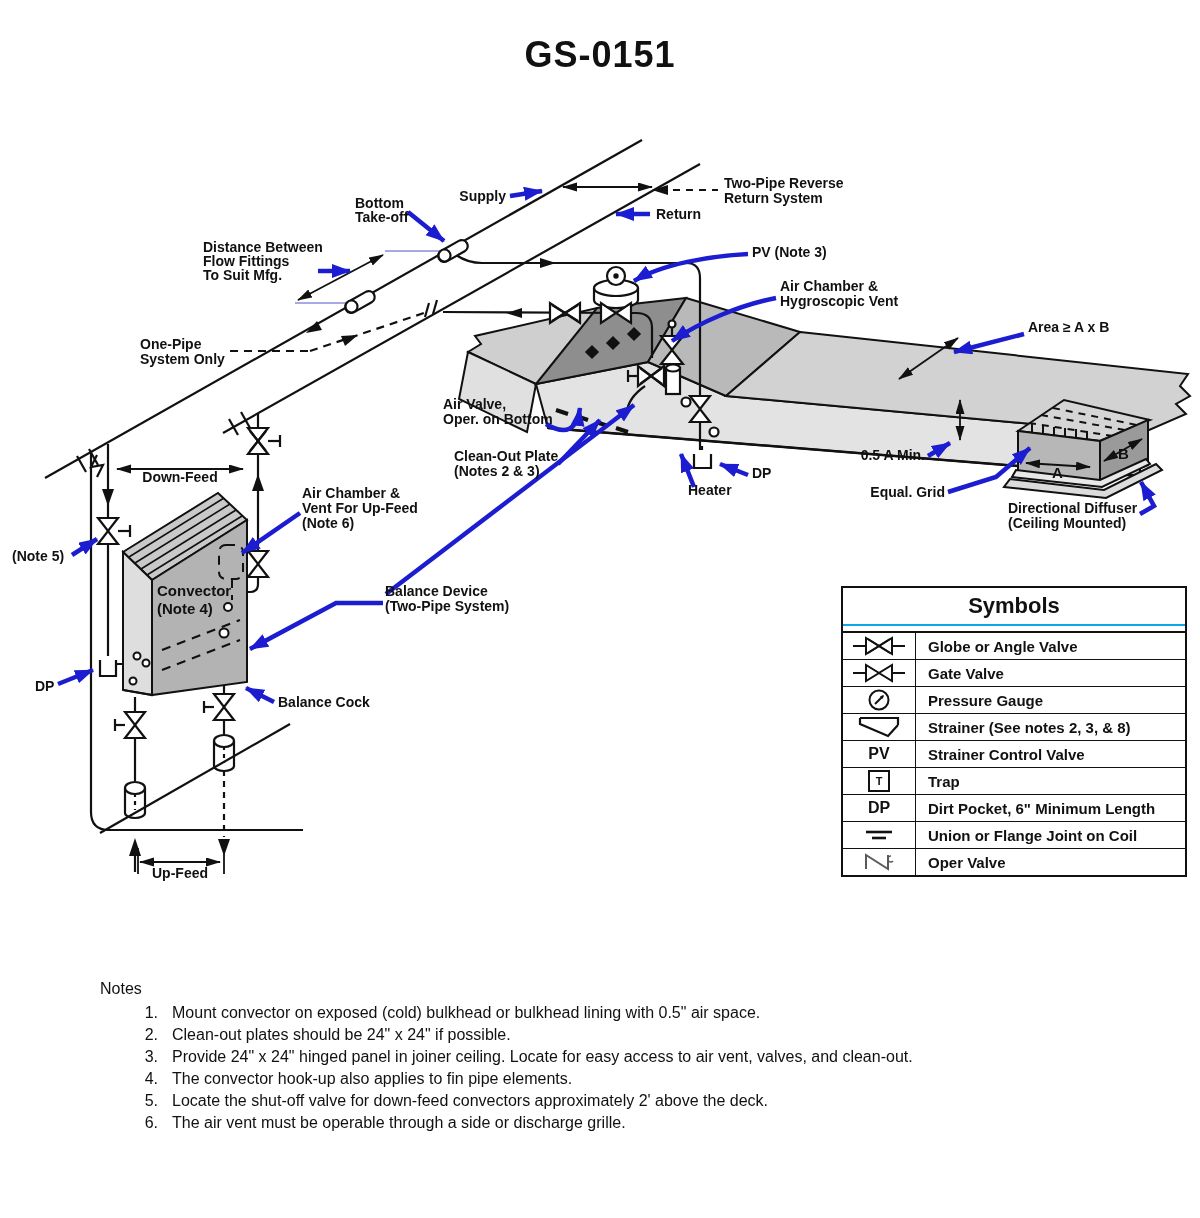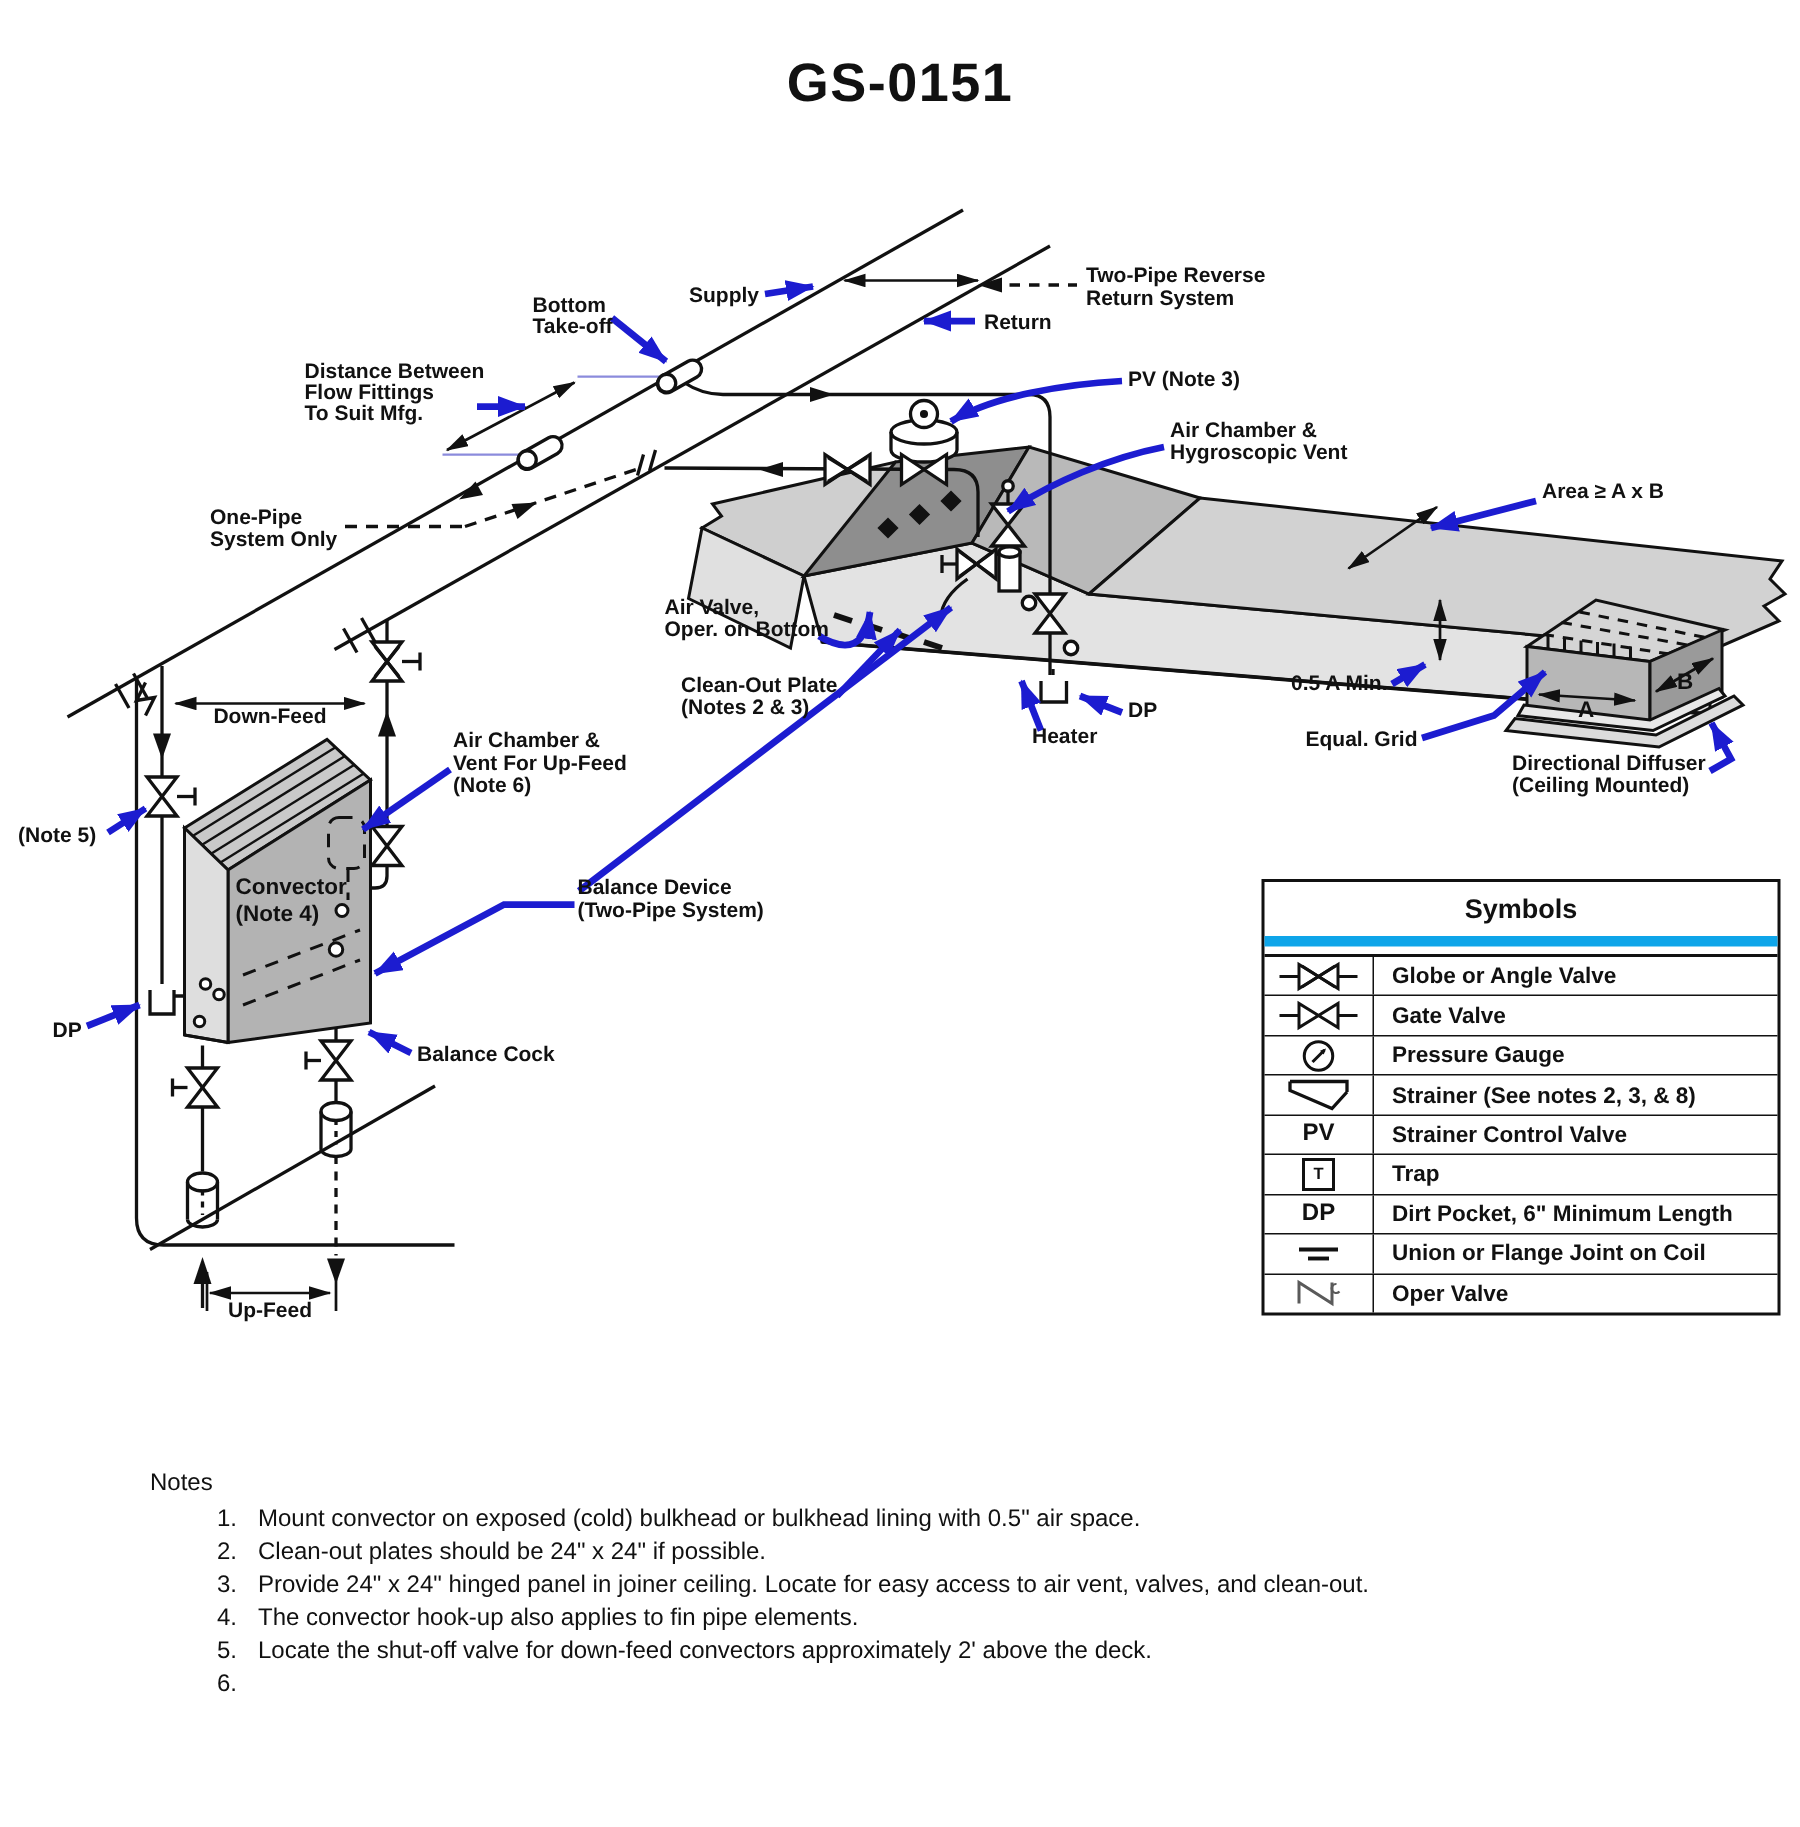--- a/index.html
+++ b/index.html
@@ -4,21 +4,21 @@
 <style>
   html,body{margin:0;padding:0;background:#fff;}
   body{width:1200px;height:1218px;position:relative;font-family:"Liberation Sans",sans-serif;color:#111;overflow:hidden;}
   #stage{position:absolute;inset:0;}
   .title{position:absolute;top:34px;left:0;width:1200px;text-align:center;font-size:36px;font-weight:bold;letter-spacing:1px;}
   svg text{font-family:"Liberation Sans",sans-serif;}
   .lbl{font-size:14px;font-weight:bold;fill:#111;}
   .dim{font-size:15px;font-weight:bold;fill:#111;}
   
   .sym-table{position:absolute;left:841px;top:586px;width:346px;height:291px;border:2.5px solid #111;display:flex;flex-direction:column;background:#fff;box-sizing:border-box;}
-  .sym-header{height:36px;border-bottom:7px solid #0ea5e9;display:flex;align-items:center;justify-content:center;font-size:18px;font-weight:bold;}
+  .sym-header{height:36px;border-bottom:2px solid #0ea5e9;display:flex;align-items:center;justify-content:center;font-size:22px;font-weight:bold;}
   .sym-spacer{height:5px;border-bottom:2px solid #111;}
   .sym-row{flex:1;display:flex;border-bottom:1.5px solid #111;}
   .sym-row:last-child{border-bottom:none;}
   .sym-cell{width:72px;border-right:1.5px solid #111;display:flex;align-items:center;justify-content:center;font-size:16px;font-weight:bold;flex:none;}
   .sym-label{flex:1;display:flex;align-items:center;padding-left:12px;font-size:15px;font-weight:bold;}
   .trap-box{width:18px;height:18px;border:2px solid #111;display:flex;align-items:center;justify-content:center;font-size:11px;font-weight:bold;}
   
   .notes{position:absolute;left:100px;top:980px;width:1020px;font-size:16px;}
   .notes-heading{margin-bottom:4px;}
   .note-item{display:flex;line-height:22px;}
@@ -453,16 +453,17 @@
     <div class="note-item">
       <span class="note-num">4.</span>
       <span>The convector hook-up also applies to fin pipe elements.</span>
     </div>
     <div class="note-item">
       <span class="note-num">5.</span>
       <span>Locate the shut-off valve for down-feed convectors approximately 2' above the deck.</span>
     </div>
     <div class="note-item">
       <span class="note-num">6.</span>
+      <span>The air vent must be operable through a side or discharge grille.</span>
     </div>
   </div>
 
 </div>
 
 </body></html>

